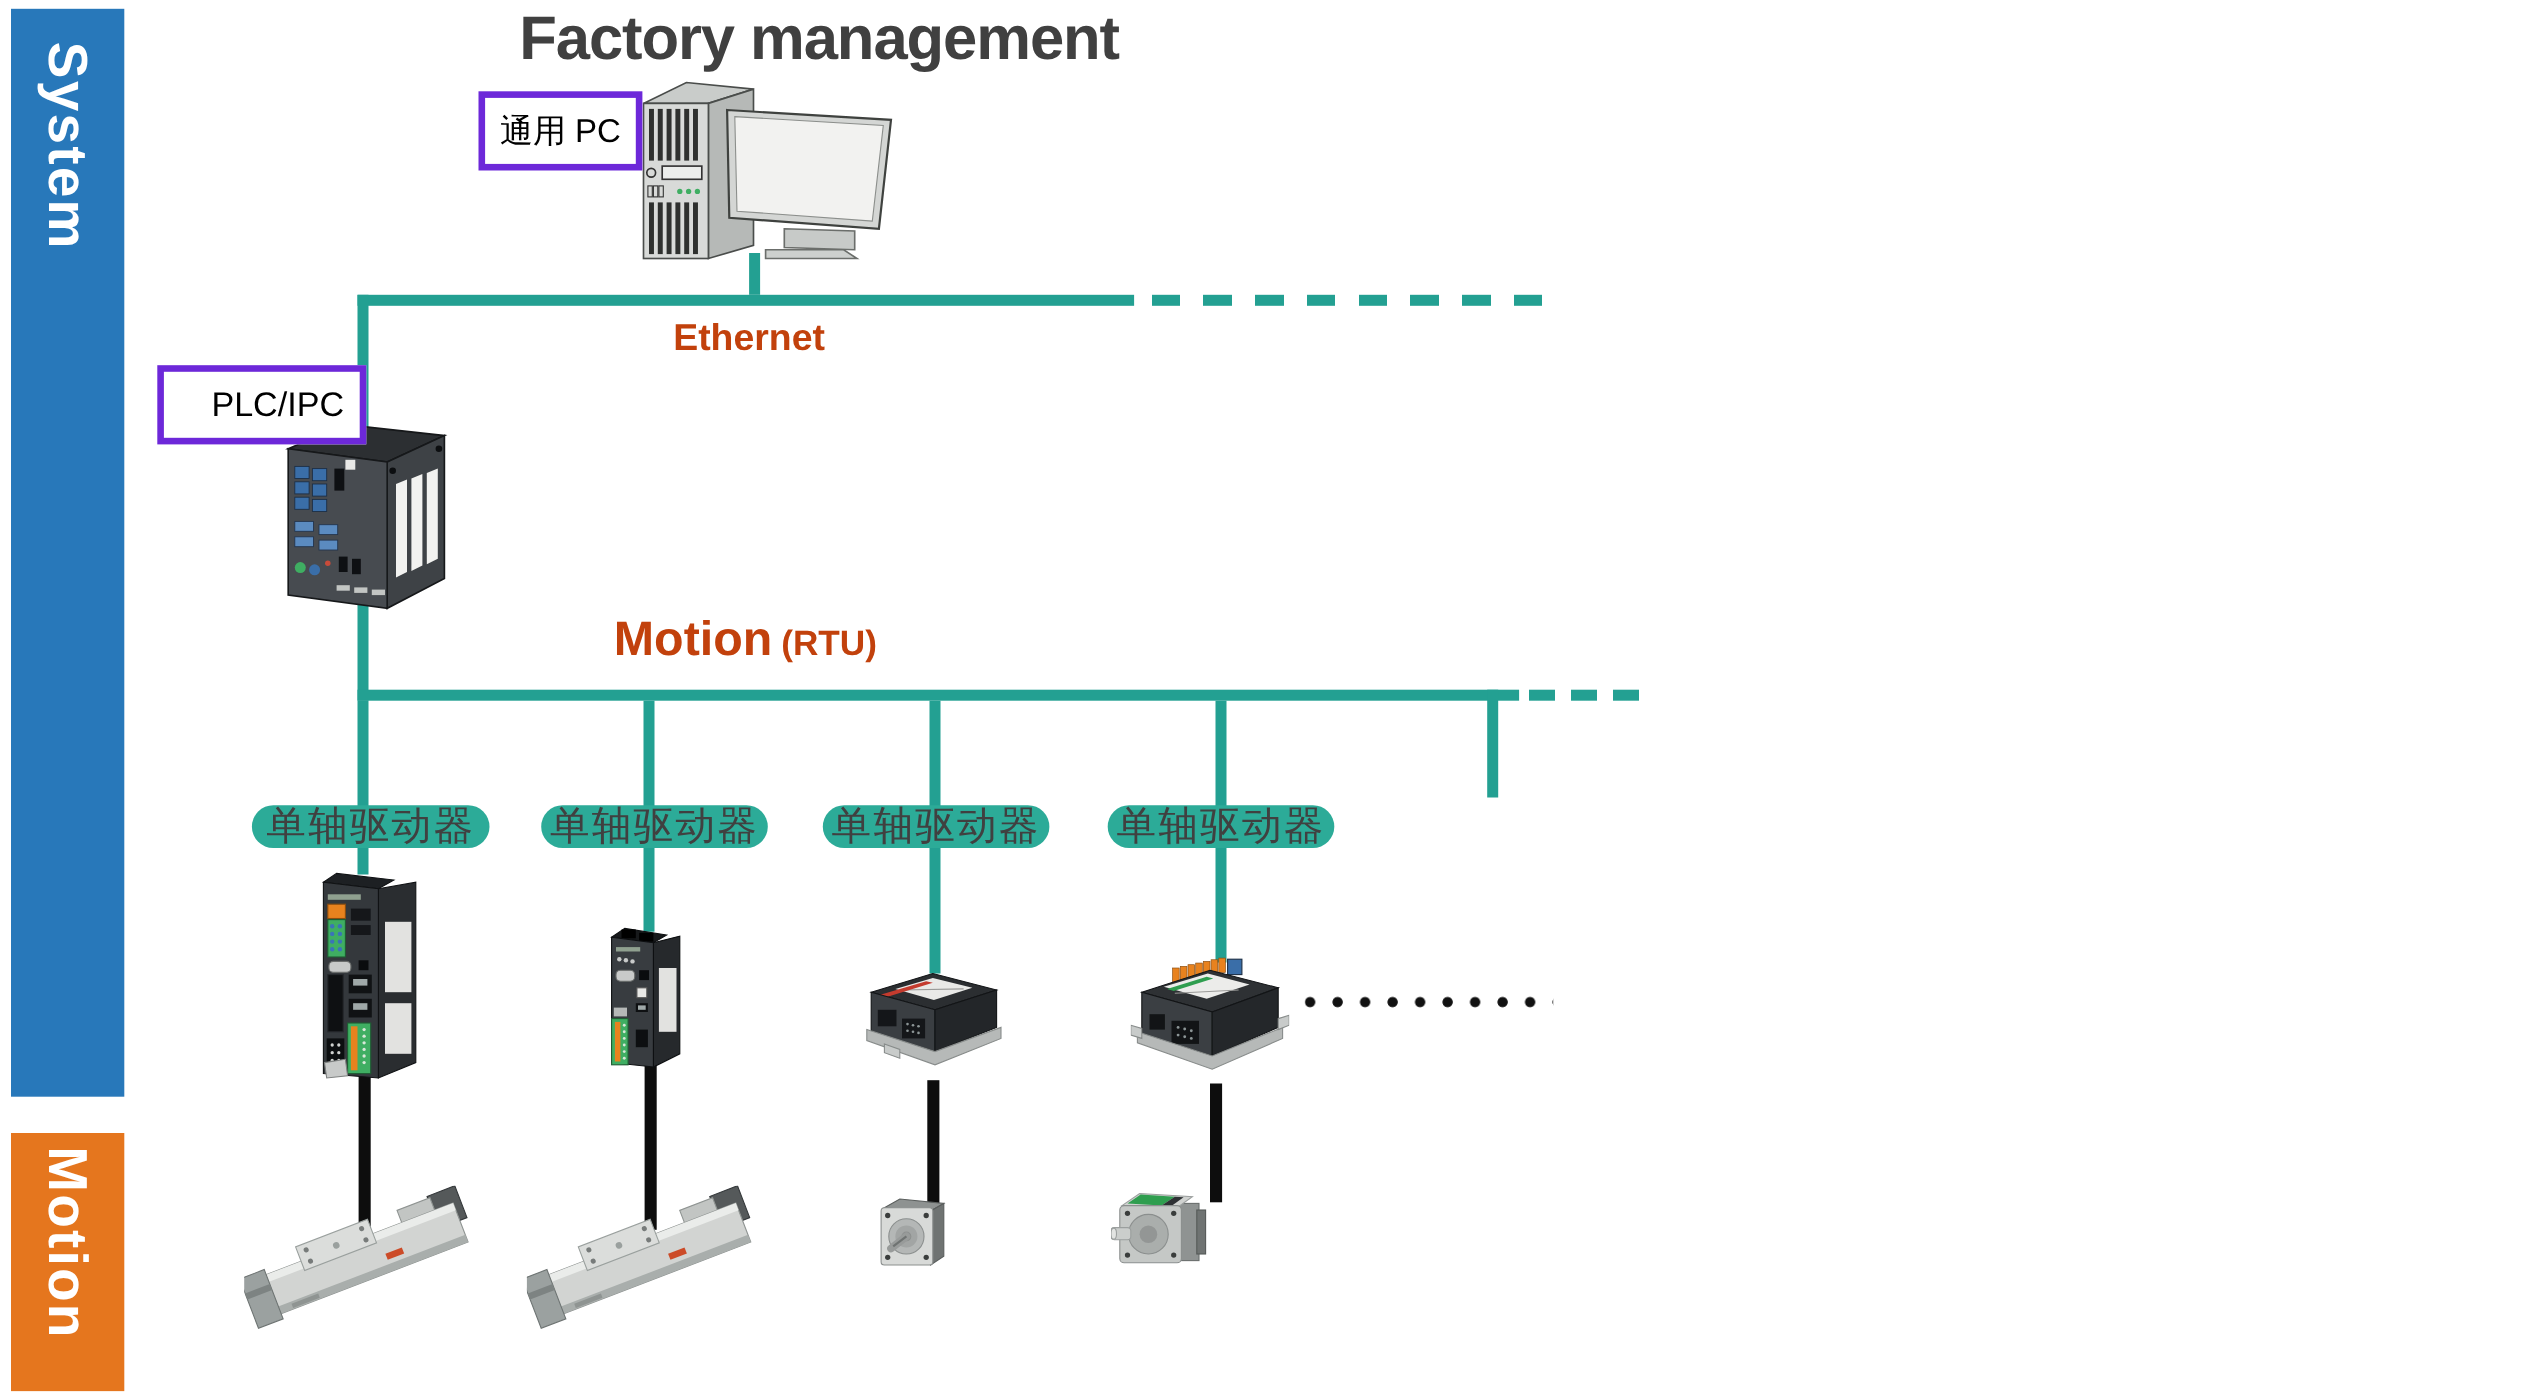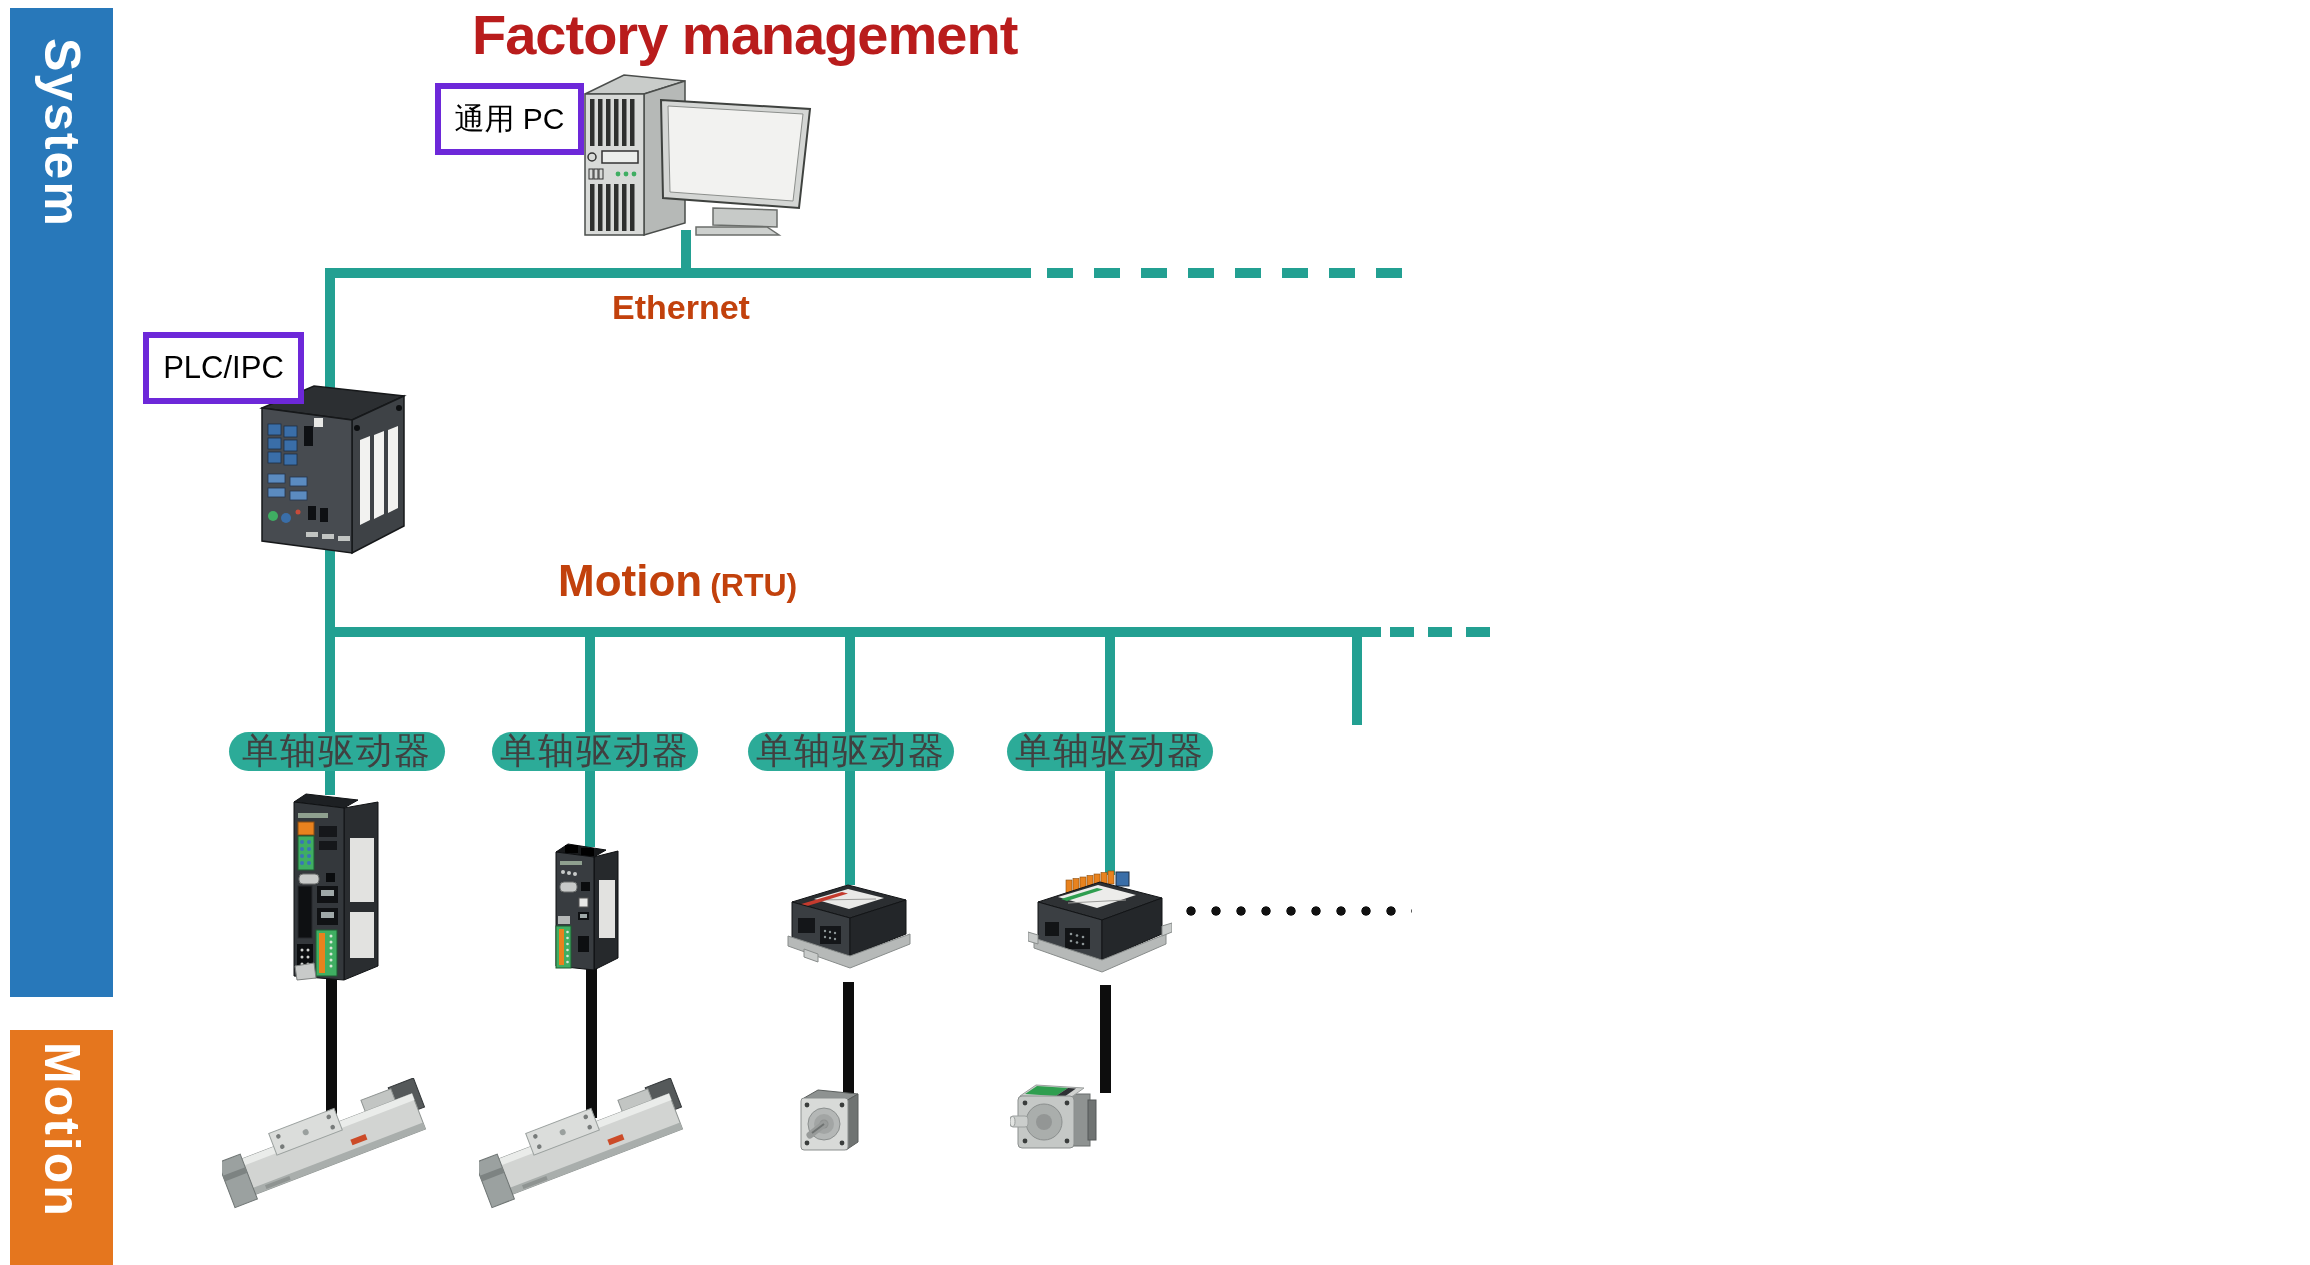--- a/index.html
+++ b/index.html
@@ -9,29 +9,29 @@
   
   .bar{width:103px;}
   .bar-system{left:10px;top:8px;height:989px;background:var(--blue,#2878BA);}
   .bar-motion{left:10px;top:1030px;height:235px;background:var(--orange,#E5761E);}
   .bar-label{color:#fff;font-weight:bold;font-size:50px;writing-mode:vertical-rl;
              letter-spacing:2px;display:block;margin:0 auto;}
   .bar-system .bar-label{padding-top:30px;}
   .bar-motion .bar-label{padding-top:12px;}
   .bar{display:flex;justify-content:center;align-items:flex-start;}
   
-  .page-title{left:472px;top:2px;font-size:56px;font-weight:bold;color:#b91c1c;letter-spacing:-1px;}
+  .page-title{left:472px;top:2px;font-size:56px;font-weight:bold;color:#404040;letter-spacing:-1px;}
   .net-label{font-weight:bold;color:#c2410c;}
   .ethernet-label{left:612px;top:288px;font-size:34px;}
   .modbus-label{left:558px;top:556px;font-size:44px;}
   .modbus-sub{font-size:32px;font-weight:bold;margin-left:8px;}
   .label-box{background:#fff;border:6px solid #6d28d9;display:flex;align-items:center;
              justify-content:center;font-size:30px;color:#000;z-index:4;}
   .pc-label-box{left:435px;top:83px;width:137px;height:60px;}
-  .plc-label-box{left:143px;top:332px;width:149px;height:60px;font-size:31px;}
+  .plc-label-box{left:143px;top:332px;width:149px;height:60px;font-size:31px;padding-left:29px;}
   
   .tealline{background:var(--teal,#23A092);z-index:1;}
   .eth-solid{left:325px;top:268px;width:706px;height:10px;}
   .eth-dash{left:1047px;top:268px;width:370px;height:10px;background:repeating-linear-gradient(90deg,var(--teal,#23A092) 0 26px,transparent 26px 47px);z-index:1;}
   .pc-stub{left:681px;top:230px;width:10px;height:38px;}
   .trunk{left:325px;top:268px;width:10px;height:369px;}
   .mod-solid{left:325px;top:627px;width:1056px;height:10px;}
   .mod-dash{left:1390px;top:627px;width:112px;height:10px;background:repeating-linear-gradient(90deg,var(--teal,#23A092) 0 24px,transparent 24px 38px);z-index:1;}
   .mod-stub{left:1352px;top:627px;width:10px;height:98px;}
   .col1{left:325px;top:637px;width:10px;height:158px;}

